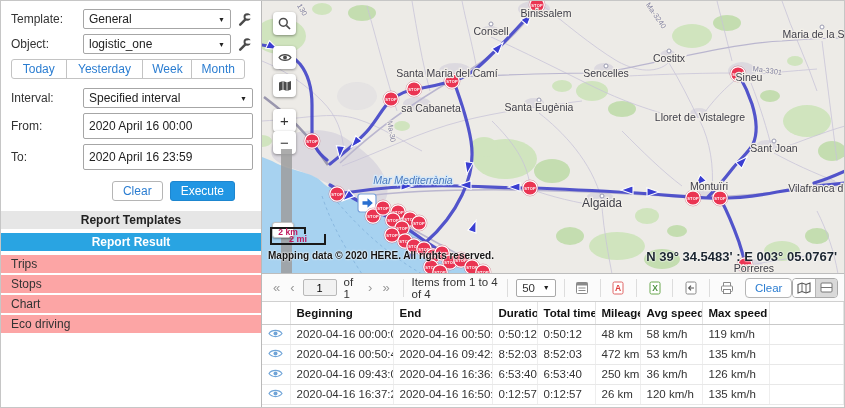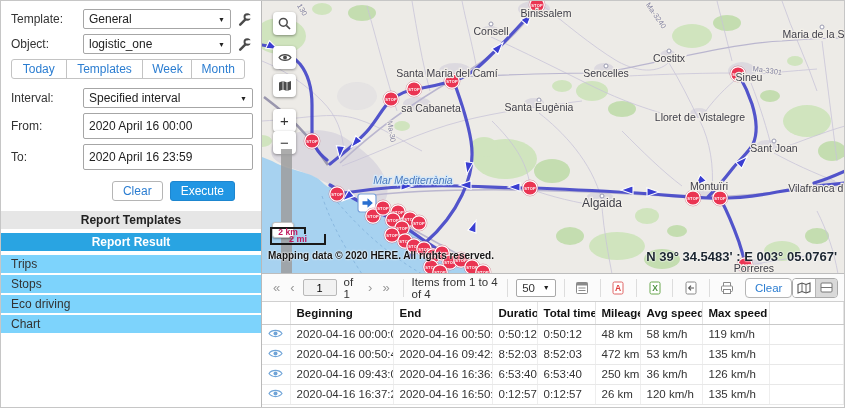--- a/index.html
+++ b/index.html
@@ -20,21 +20,21 @@
   .ranges { display:flex; margin:0 8px 9px 0; }
   .rbtn { height:20px; border:1px solid #c3c3c3; background:#fff; color:#2b7dd1; font-size:12px; display:flex; align-items:center; justify-content:center; margin-left:-1px; cursor:pointer; }
   .rbtn:first-child { border-radius:3px 0 0 3px; margin-left:0; }
   .rbtn:last-child { border-radius:0 3px 3px 0; }
   .actions { display:flex; justify-content:flex-end; gap:7px; margin:11px 18px 10px 0; }
   .btn-clear { height:20px; padding:0 10px; background:#fff; border:1px solid #b5b5b5; border-radius:3px; color:#2b7dd1; font-size:12px; cursor:pointer; }
   .btn-exec { height:20px; padding:0 10px; background:#2196e3; border:1px solid #1d86cf; border-radius:3px; color:#fff; font-size:12px; cursor:pointer; }
   .section-header { height:18px; line-height:18px; text-align:center; font-size:12px; font-weight:bold; margin-bottom:4px; }
   .hdr-templates { background:#e6e6e6; color:#222; }
   .hdr-result { background:#29a4e2; color:#fff; }
-  .item { height:18px; line-height:18px; padding-left:10px; background:#7dd3fc; margin-bottom:2px; font-size:12px; color:#333; cursor:pointer; }
+  .item { height:18px; line-height:18px; padding-left:10px; background:#fca5a5; margin-bottom:2px; font-size:12px; color:#333; cursor:pointer; }
 
   
   .content { flex:1; display:flex; flex-direction:column; }
   .map { position:relative; height:273px; overflow:hidden; border-bottom:1px solid #bdbdbd; background:#edebe7; }
   .map svg.base { position:absolute; left:0; top:0; display:block; }
   text.place { font-family:"Liberation Sans",sans-serif; font-size:10.5px; fill:#3f3f49; stroke:#f2efe9; stroke-width:2.4px; paint-order:stroke; text-anchor:middle; }
   text.place.big { font-size:12px; }
   text.place.water { fill:#4b79bd; font-style:italic; stroke:#d6e9f8; }
   text.roadlbl { font-family:"Liberation Sans",sans-serif; font-size:7.5px; fill:#8585a3; stroke:#f2efe9; stroke-width:1.8px; paint-order:stroke; text-anchor:middle; }
   .stop-c { fill:#ea3452; stroke:#fff; stroke-width:1.2; }
@@ -104,21 +104,21 @@
               <g stroke="#4a4a4a" fill="none">
                 <circle cx="10.2" cy="5" r="2.7" stroke-width="1.9"></circle>
                 <line x1="3.2" y1="12.6" x2="8.2" y2="7.6" stroke-width="2.5" stroke-linecap="round"></line>
               </g>
               <rect x="11" y="3.2" width="3.4" height="3.4" fill="#fff"></rect>
             </svg>
         </span>
       </div>
       <div class="ranges">
         <button class="rbtn" style="flex:1.06">Today</button>
-        <button class="rbtn" style="flex:1.5">Templates</button>
+        <button class="rbtn" style="flex:1.5">Yesterday</button>
         <button class="rbtn" style="flex:0.95">Week</button>
         <button class="rbtn" style="flex:1.02">Month</button>
       </div>
       <div class="frow">
         <label>Interval:</label>
         <div class="selectbox">
           <span class="val">Specified interval</span>
           <span class="caret">▼</span>
         </div>
       </div>
@@ -133,22 +133,22 @@
       <div class="actions">
         <button class="btn-clear">Clear</button>
         <button class="btn-exec">Execute</button>
       </div>
     </div>
     <div class="section-header hdr-templates">Report Templates</div>
     <div class="section-header hdr-result">Report Result</div>
     <div id="result-items">
         <div class="item">Trips</div>
         <div class="item">Stops</div>
+        <div class="item">Chart</div>
         <div class="item">Eco driving</div>
-        <div class="item">Chart</div>
       </div>
   </aside>
 
   <main class="content">
 
     <div class="map">
       <svg class="base" width="583" height="273" viewBox="0 0 583 273">
         <rect x="0" y="0" width="583" height="273" fill="#edebe7"></rect>
 
         <g fill="#cde4ba" opacity="0.9">

